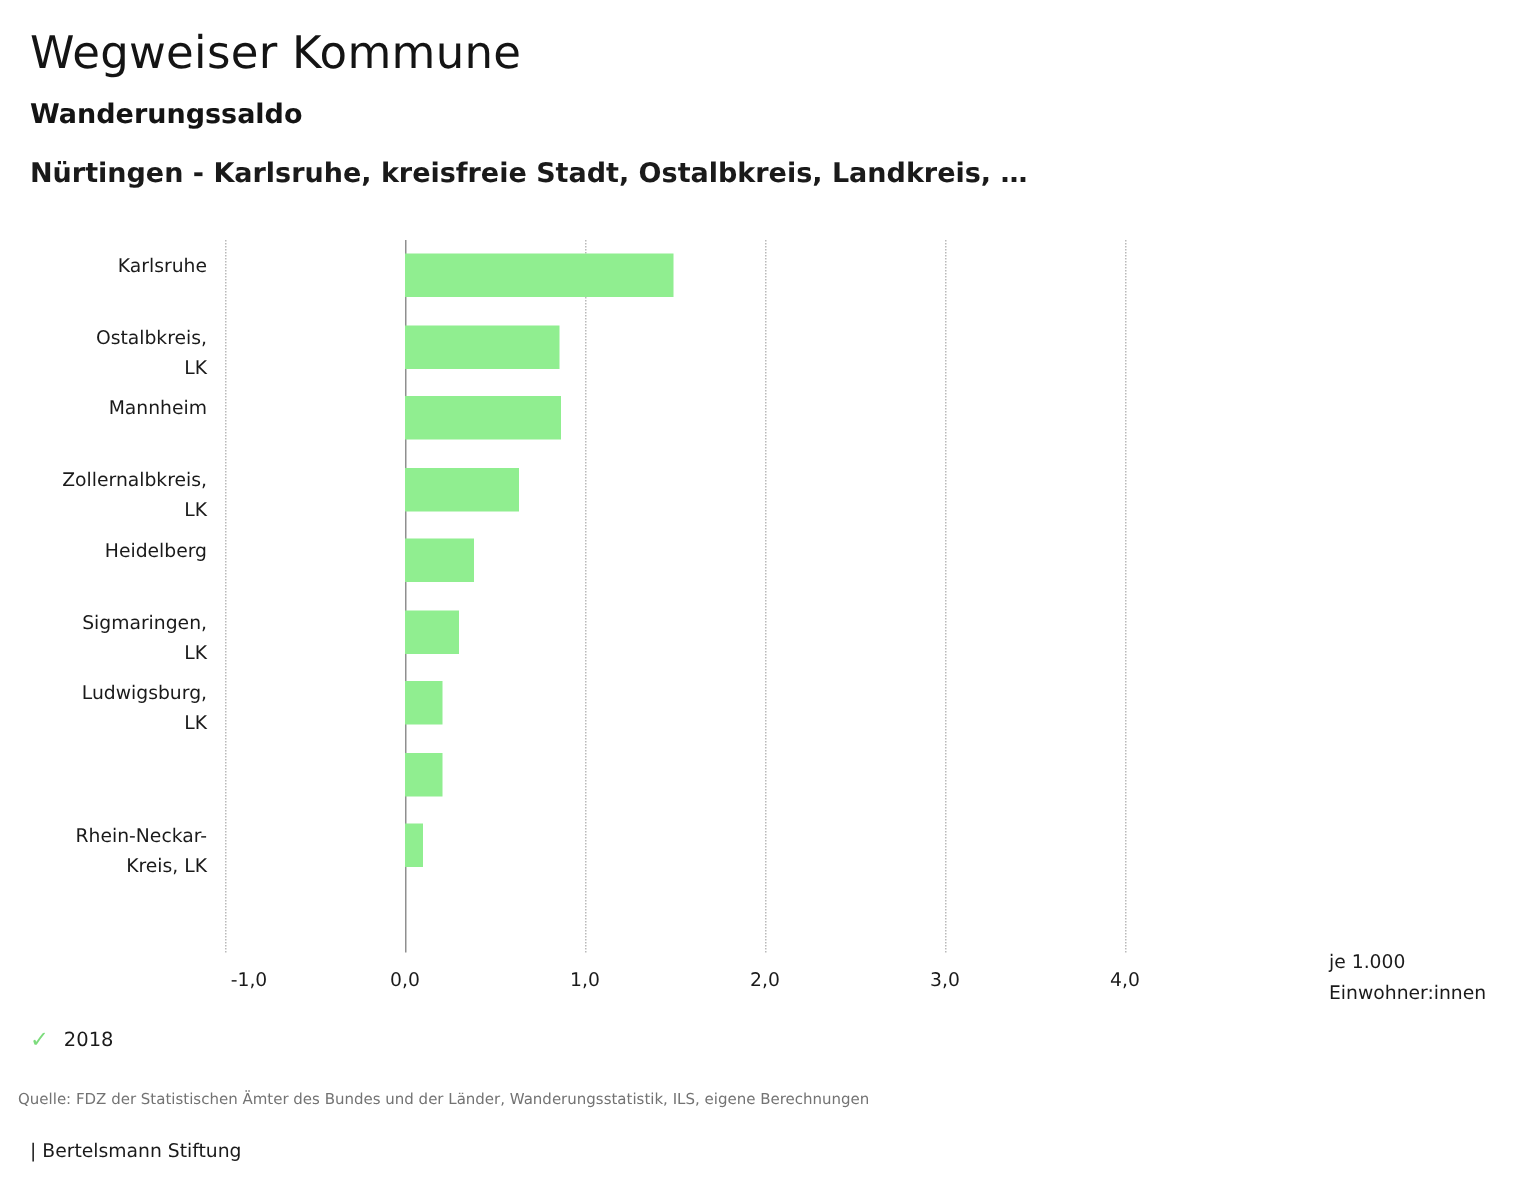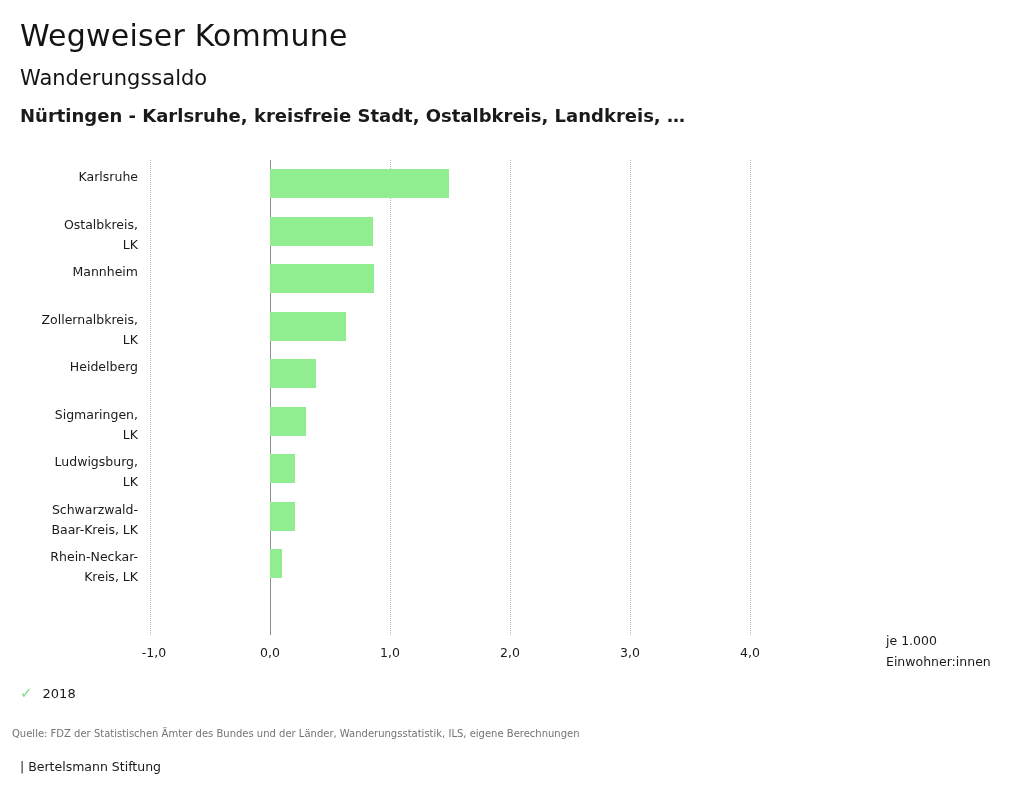--- a/index.html
+++ b/index.html
@@ -28,22 +28,22 @@
     top: 18px;
     font-size: 30px;
     font-weight: 400;
     letter-spacing: 0.2px;
     color: #141414;
   }
   .subtitle {
     position: absolute;
     left: 20px;
     top: 66px;
-    font-size: 21px;
-    font-weight: 400;
+    font-size: 18px;
+    font-weight: 700;
     color: #141414;
   }
   .region-line {
     position: absolute;
     left: 20px;
     top: 105px;
     font-size: 18px;
     font-weight: 700;
     color: #1a1a1a;
   }
@@ -204,33 +204,31 @@
             <div class="cat-label">Sigmaringen,
 LK</div>
             <div class="bar" style="left: 120px; width: 36px; background: rgb(144, 238, 144);"></div>
           </div>
           <div class="bar-row">
             <div class="cat-label">Ludwigsburg,
 LK</div>
             <div class="bar" style="left: 120px; width: 25.2px; background: rgb(144, 238, 144);"></div>
           </div>
           <div class="bar-row">
-            <div class="cat-label">Schwarzwald-
-Baar-Kreis, LK</div>
             <div class="bar" style="left: 120px; width: 25.2px; background: rgb(144, 238, 144);"></div>
           </div>
           <div class="bar-row">
             <div class="cat-label">Rhein-Neckar-
 Kreis, LK</div>
             <div class="bar" style="left: 120px; width: 12px; background: rgb(144, 238, 144);"></div>
           </div>
         </div>
     </div>
     <div class="axis-x">
-        <div class="tick-label" style="left: 4px; text-align: right;">-1,0</div>
+        <div class="tick-label" style="left: 16px; text-align: right;">-1,0</div>
         <div class="tick-label" style="left: 120px;">0,0</div>
         <div class="tick-label" style="left: 240px;">1,0</div>
         <div class="tick-label" style="left: 360px;">2,0</div>
         <div class="tick-label" style="left: 480px;">3,0</div>
         <div class="tick-label" style="left: 600px;">4,0</div>
       </div>
     <div class="unit">je 1.000
 Einwohner:innen</div>
   </div>
 

